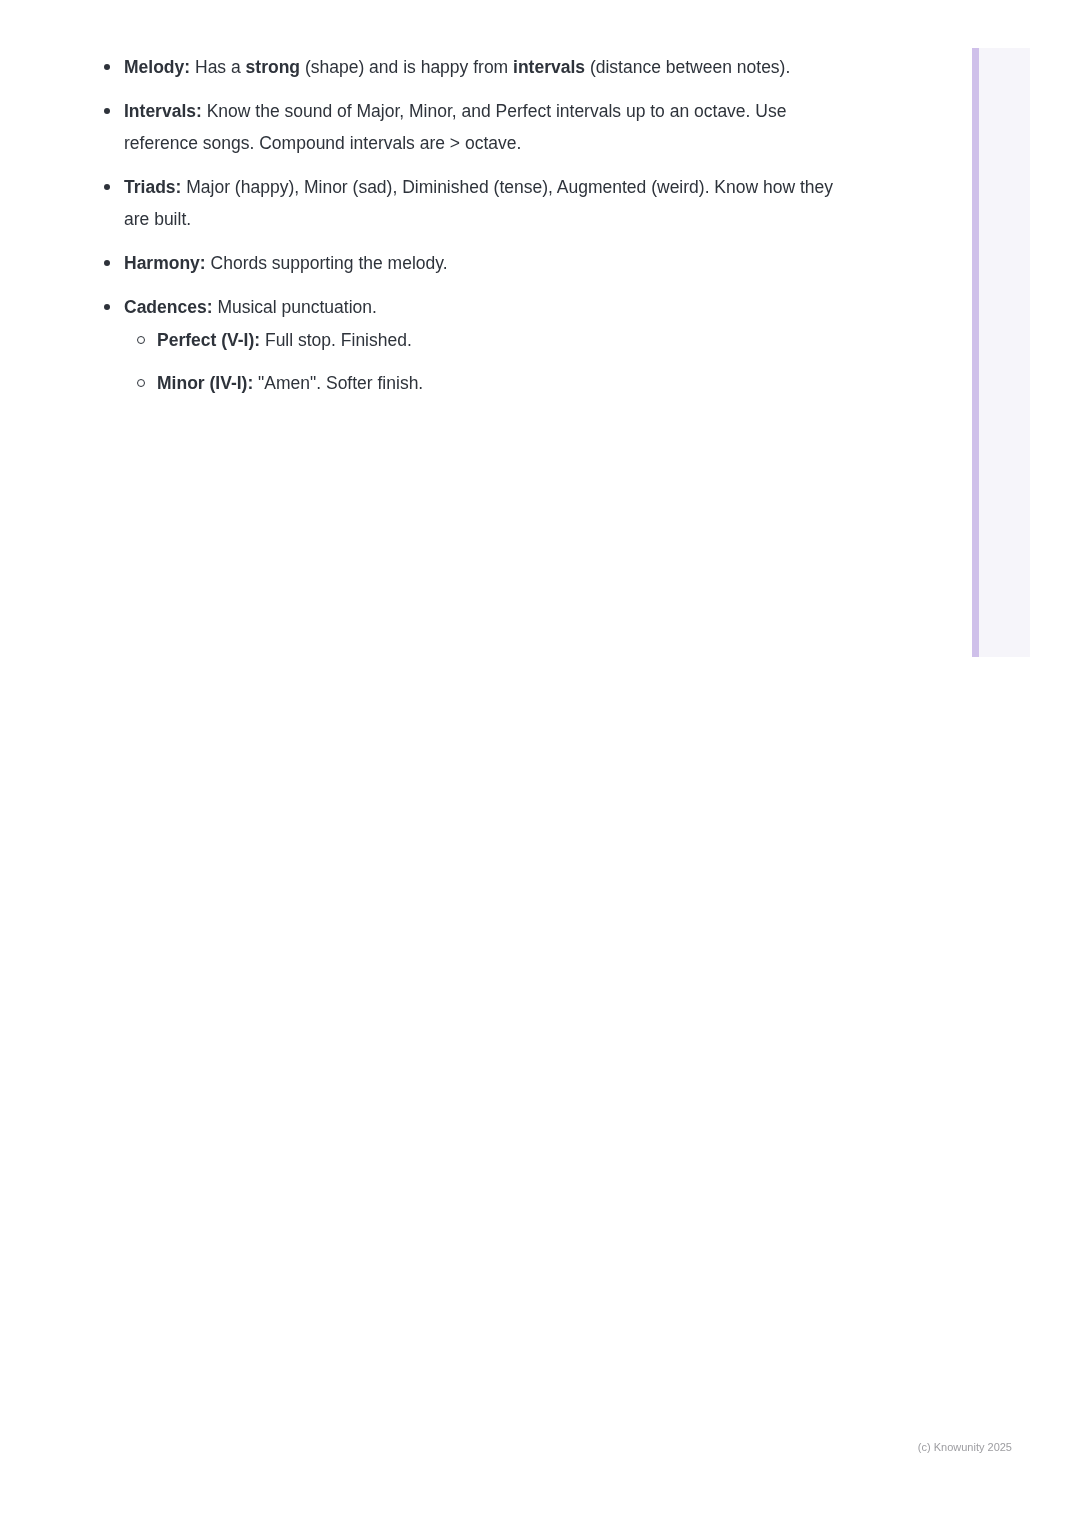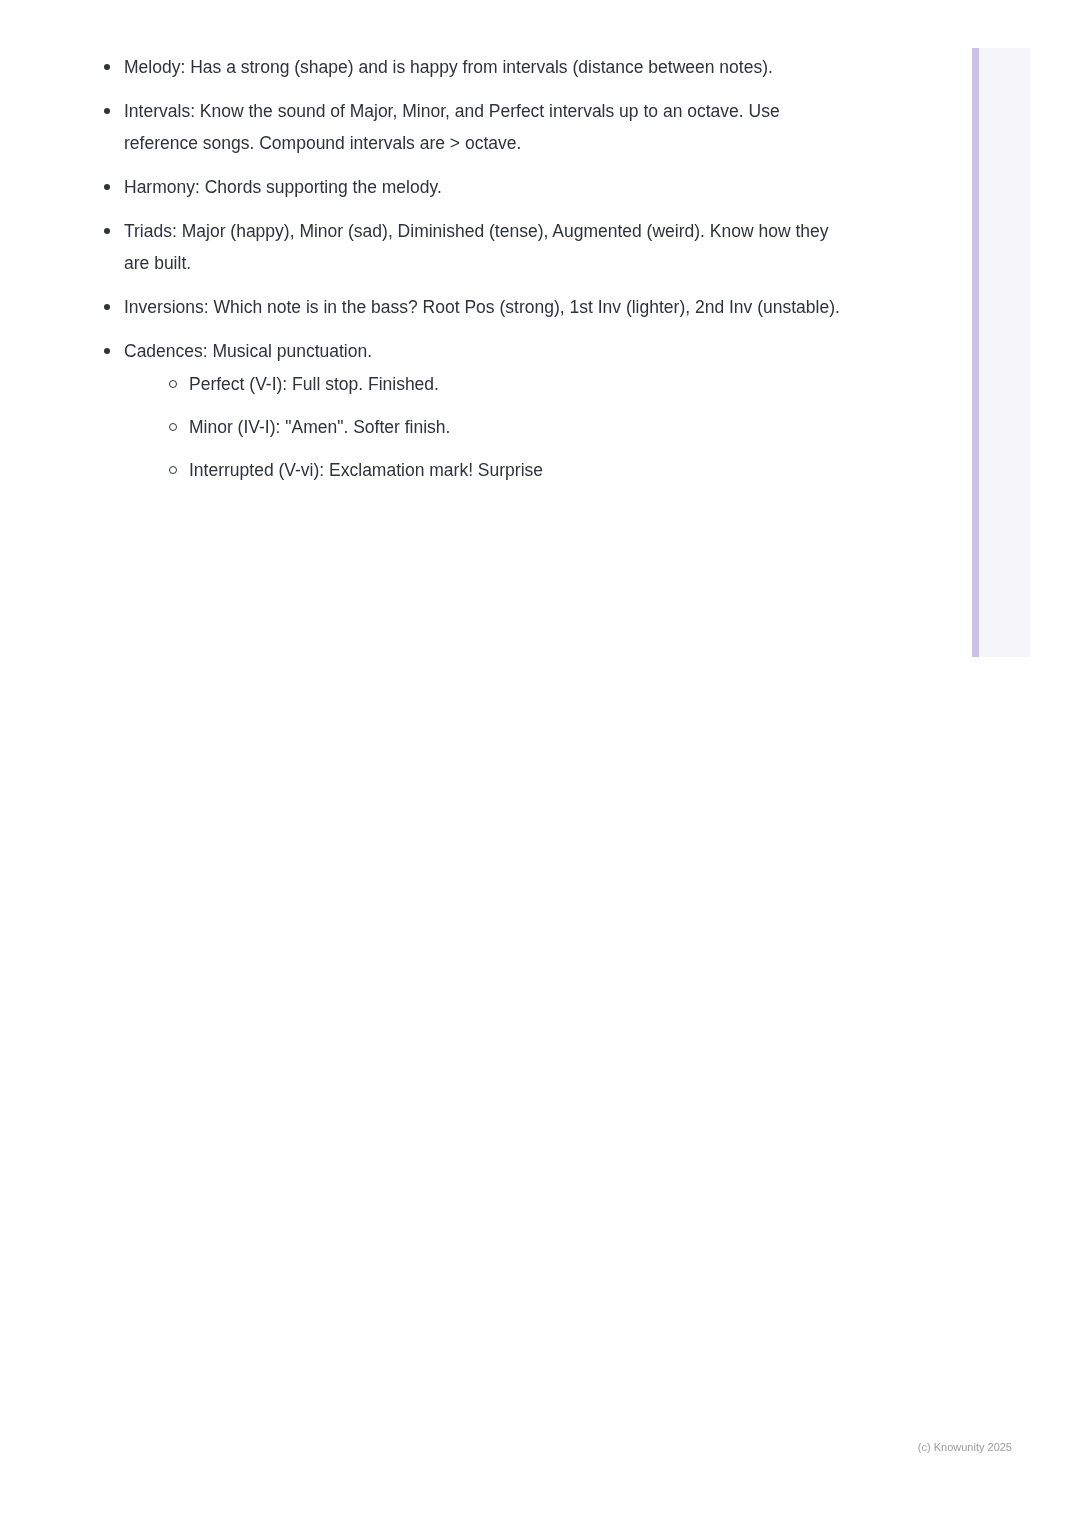--- a/index.html
+++ b/index.html
@@ -43,39 +43,38 @@
     background: var(--text-color, #2e333b);
   }
   ul.sub {
     list-style: none;
     margin: 1px 0 0 0;
     padding: 0 0 0 33px;
   }
   ul.sub > li {
     position: relative;
     margin-bottom: 11px;
-    margin-left: 32px;
   }
   ul.sub > li:last-child {
     margin-bottom: 0;
   }
   ul.sub > li::before {
     content: "";
     position: absolute;
     left: -20px;
     top: 12px;
     width: 6px;
     height: 6px;
     border-radius: 50%;
     border: 1.6px solid var(--text-color, #2e333b);
     background: transparent;
     box-sizing: content-box;
   }
   strong {
-    font-weight: normal;
+    font-weight: bold;
   }
   .side-panel {
     position: absolute;
     top: 48px;
     left: 979px;
     width: 51px;
     height: 609px;
     background: var(--panel-color, #f6f5fa);
   }
   .side-line {
@@ -95,27 +94,25 @@
     color: var(--footer-color, #9d9da1);
   }
 </style>
 </head>
 <body style="--text-color: #2e333b; --footer-color: #9d9da1; --line-color: #cfc0ea; --panel-color: #f6f5fa; background: rgb(255, 255, 255);">
 
 <div class="content">
   <ul class="main">
       <li><strong>Melody:</strong><span> Has a </span><strong>strong</strong><span> (shape) and is happy from </span><strong>intervals</strong><span> (distance between notes).</span></li>
       <li><strong>Intervals:</strong><span> Know the sound of Major, Minor, and Perfect intervals up to an octave. Use reference songs. Compound intervals are &gt; octave.</span></li>
+      <li><strong>Triads:</strong><span> Major (happy), Minor (sad), Diminished (tense), Augmented (weird). Know how they are built.</span></li>
       <li><strong>Harmony:</strong><span> Chords supporting the melody.</span></li>
-      <li><strong>Triads:</strong><span> Major (happy), Minor (sad), Diminished (tense), Augmented (weird). Know how they are built.</span></li>
-      <li><strong>Inversions:</strong><span> Which note is in the bass? Root Pos (strong), 1st Inv (lighter), 2nd Inv (unstable).</span></li>
       <li><strong>Cadences:</strong><span> Musical punctuation.</span><ul class="sub">
           <li><strong>Perfect (V-I):</strong><span> Full stop. Finished.</span></li>
           <li><strong>Minor (IV-I):</strong><span> "Amen". Softer finish.</span></li>
-          <li><strong>Interrupted (V-vi):</strong><span> Exclamation mark! Surprise</span></li>
         </ul></li>
     </ul>
 </div>
 
 <div class="side-line"></div>
 <div class="side-panel"></div>
 
 <div class="footer">(c) Knowunity 2025</div>
 
 </body></html>

